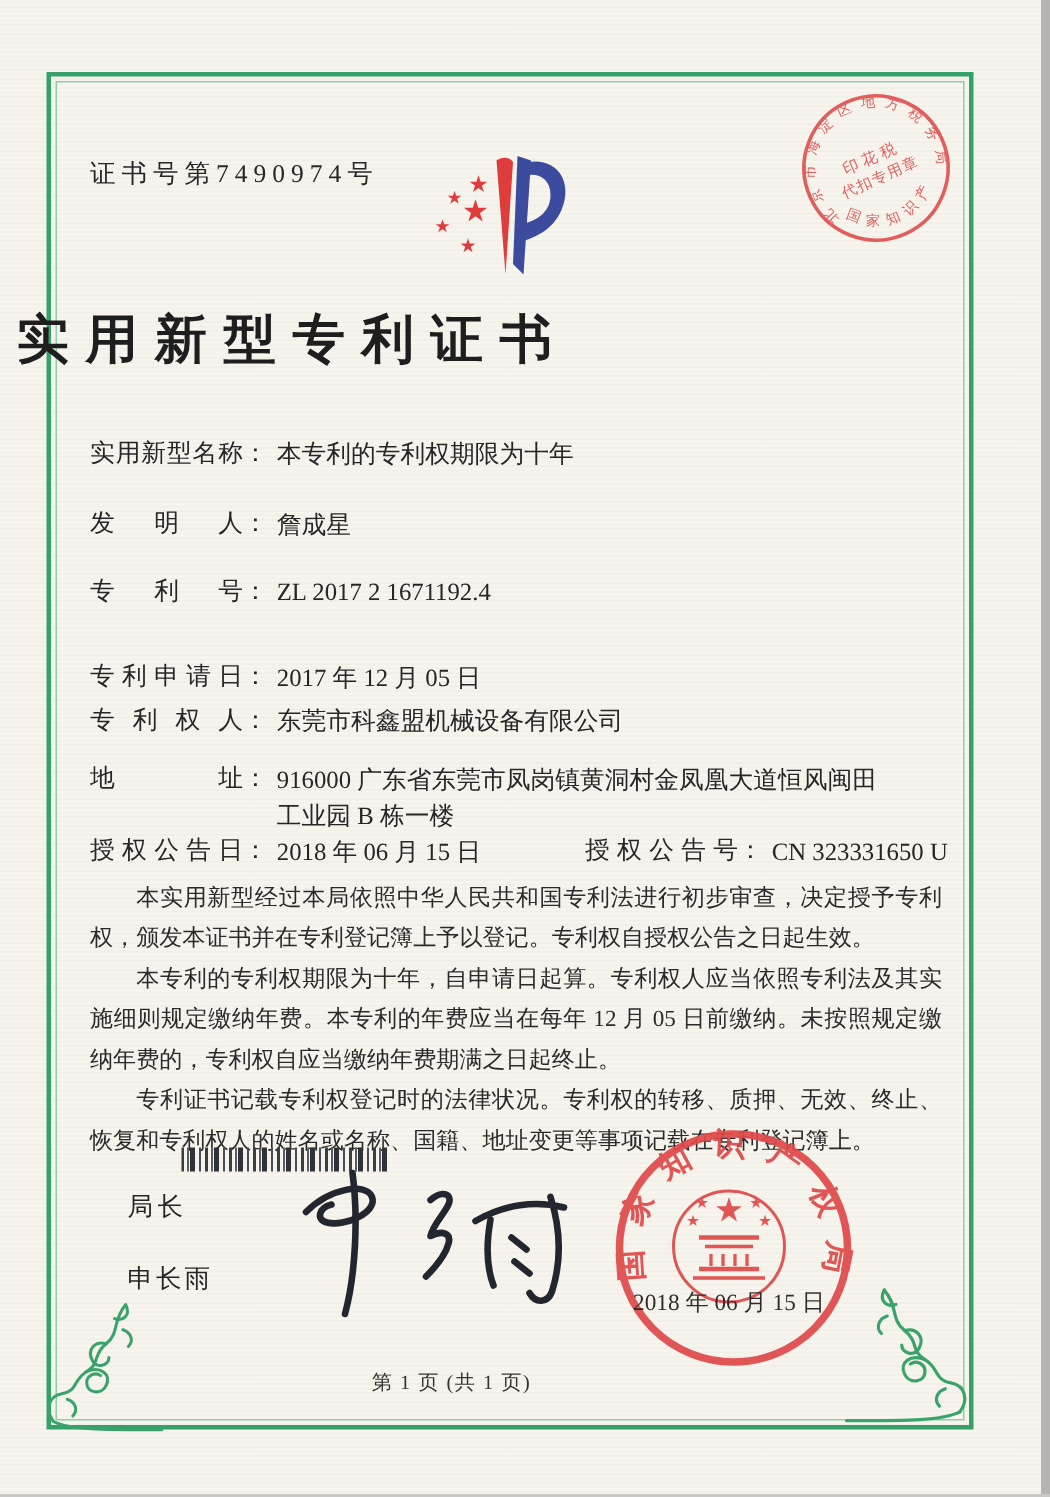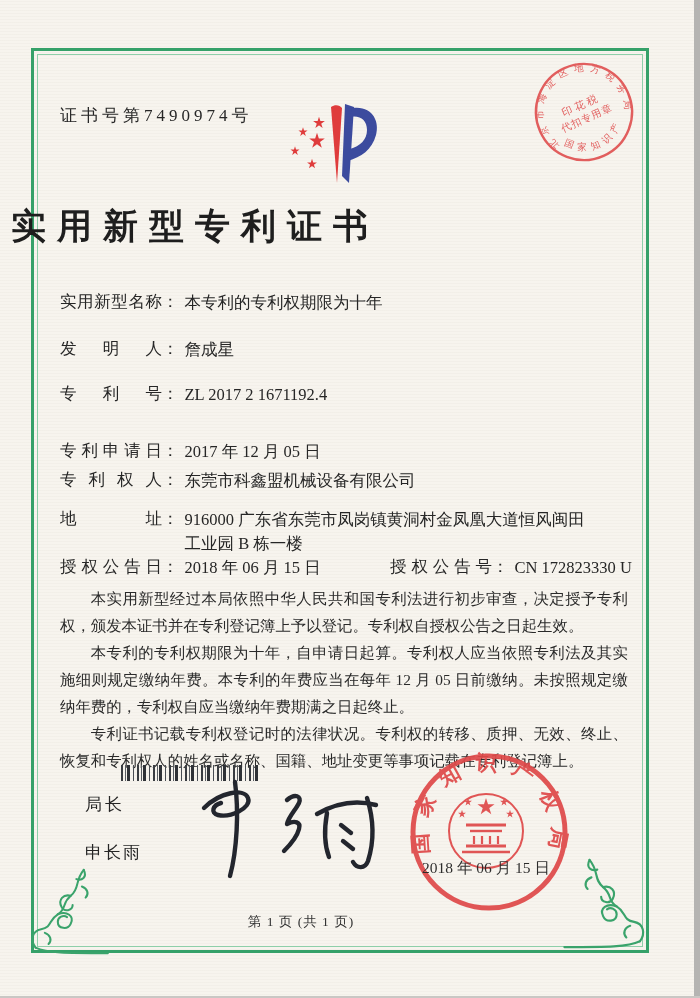--- a/index.html
+++ b/index.html
@@ -142,21 +142,21 @@
   </div>
   <div class="field-row" style="top:469px">
     <span class="field-label">专利权人</span><span class="field-colon">：</span><span class="field-value">东莞市科鑫盟机械设备有限公司</span>
   </div>
   <div class="field-row" style="top:508px">
     <span class="field-label">地址</span><span class="field-colon">：</span><span class="field-value"><span style="display:block">916000 广东省东莞市凤岗镇黄洞村金凤凰大道恒风闽田</span><span style="display:block">工业园 B 栋一楼</span></span>
   </div>
   <div class="field-row" style="top:556px">
     <span class="field-label">授权公告日</span><span class="field-colon">：</span><span class="field-value">2018 年 06 月 15 日</span>
     <span class="field-col2">
-      <span class="field-label">授权公告号</span><span class="field-colon">：</span><span class="field-value">CN 172823330 U</span>
+      <span class="field-label">授权公告号</span><span class="field-colon">：</span><span class="field-value">CN 323331650 U</span>
     </span>
   </div>
 </div>
 
 <div class="paragraphs">
   <p>本实用新型经过本局依照中华人民共和国专利法进行初步审查，决定授予专利权，颁发本证书并在专利登记簿上予以登记。专利权自授权公告之日起生效。</p>
   <p>本专利的专利权期限为十年，自申请日起算。专利权人应当依照专利法及其实施细则规定缴纳年费。本专利的年费应当在每年 12 月 05 日前缴纳。未按照规定缴纳年费的，专利权自应当缴纳年费期满之日起终止。</p>
   <p>专利证书记载专利权登记时的法律状况。专利权的转移、质押、无效、终止、恢复和专利权人的姓名或名称、国籍、地址变更等事项记载在专利登记簿上。</p>
 </div>
 

